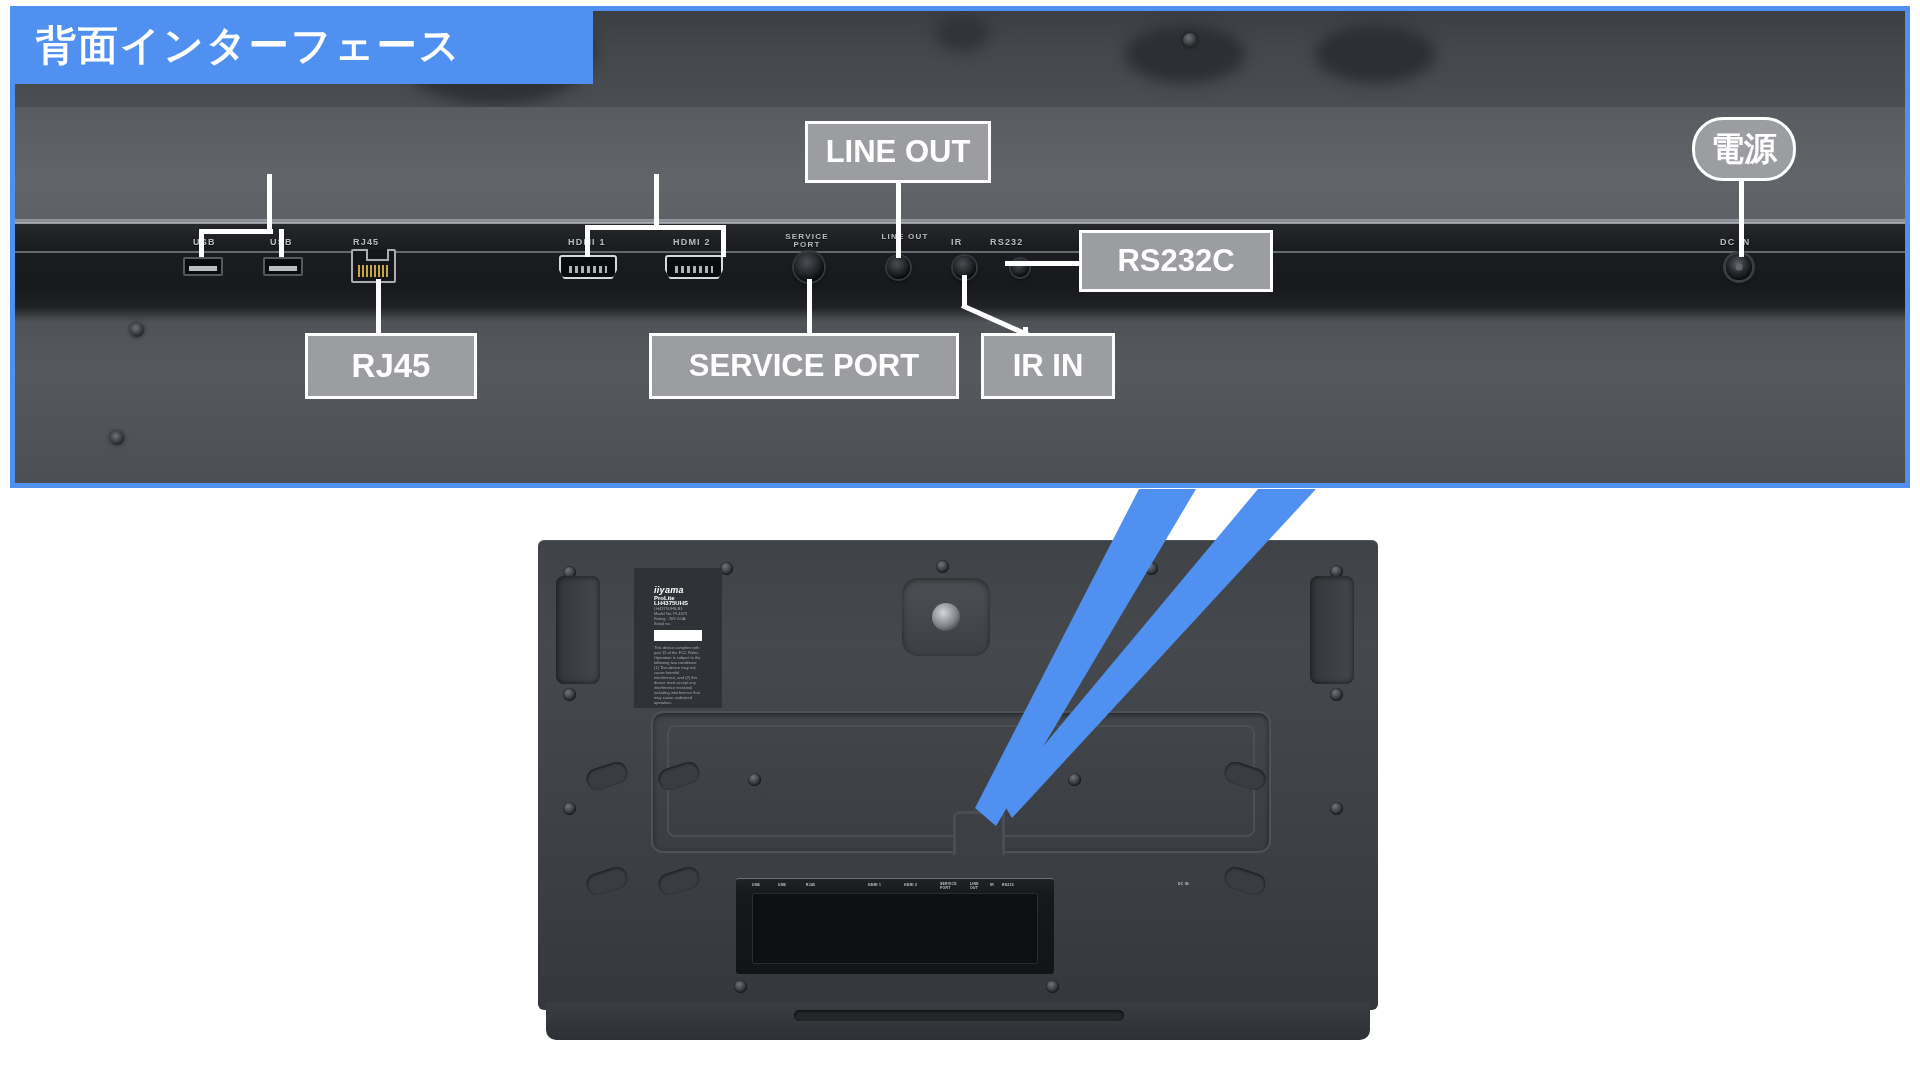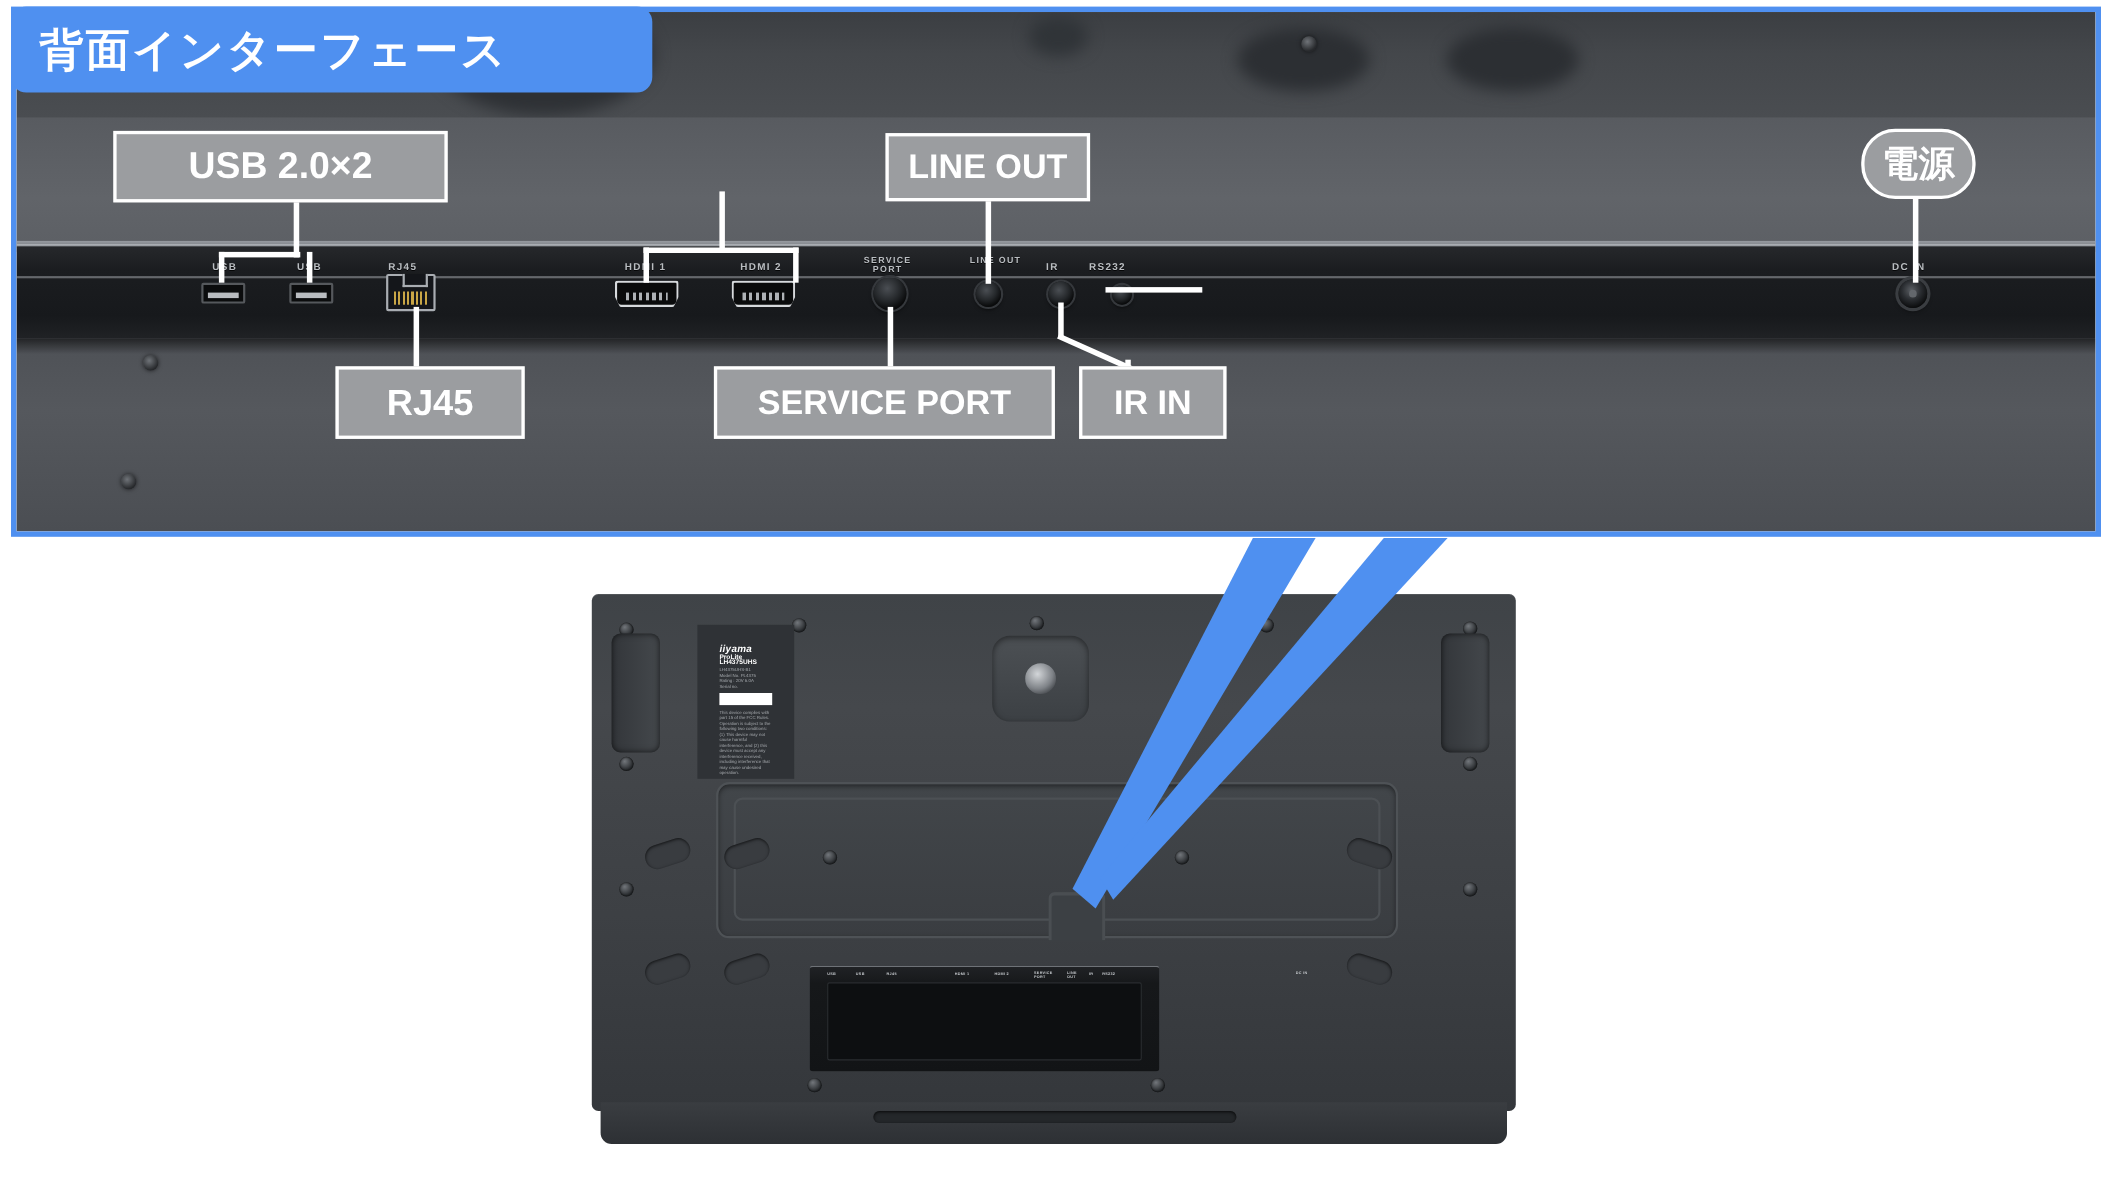--- a/index.html
+++ b/index.html
@@ -153,21 +153,20 @@
 
   
   #header-tab {
     position: absolute;
     left: 10px; top: 6px;
     width: 583px; height: 78px;
     background: #4f90f0;
     display: flex; align-items: center;
     padding-left: 26px;
     z-index: 30;
-    border-radius: 14px;
   }
   #header-tab .title {
     color: #ffffff;
     font-size: 40px;
     font-weight: 700;
     letter-spacing: 2px;
     font-family: "DejaVu Sans", sans-serif;
   }
 
   
@@ -351,33 +350,33 @@
     <div class="leader" style="left:990px; top:250px; width:88px; height:5px;"></div>
 
     <div class="leader" style="left:361px; top:268px; width:5px; height:60px;"></div>
 
     <div class="leader" style="left:792px; top:268px; width:5px; height:60px;"></div>
 
     <div class="leader" style="left:947px; top:264px; width:5px; height:32px;"></div>
     <div class="leader" style="left:947px; top:292px; width:73px; height:5px; transform:rotate(24deg); transform-origin:left center;"></div>
     <div class="leader" style="left:1008px; top:316px; width:5px; height:14px;"></div>
 
-    <div class="callout" style="left:88px;  top:108px; width:304px; height:65px; font-size:34px;">
-      <span>USB 2.0×2</span>
-    </div>
 
 
     <div class="callout" style="left:790px; top:110px; width:186px; height:62px; font-size:31px;">
       <span>LINE OUT</span>
     </div>
 
     <div class="callout" style="left:1677px; top:106px; width:104px; height:64px; font-size:33px; font-family:'DejaVu Sans',sans-serif;border-radius:31px;">
       <span>電源</span>
     </div>
 
+    <div class="callout" style="left:1064px; top:219px; width:194px; height:62px; font-size:31px;">
+      <span>RS232C</span>
+    </div>
 
     <div class="callout" style="left:290px; top:322px; width:172px; height:66px; font-size:33px;">
       <span>RJ45</span>
     </div>
 
     <div class="callout" style="left:634px; top:322px; width:310px; height:66px; font-size:31px;">
       <span>SERVICE PORT</span>
     </div>
 
     <div class="callout" style="left:966px; top:322px; width:134px; height:66px; font-size:31px;">

